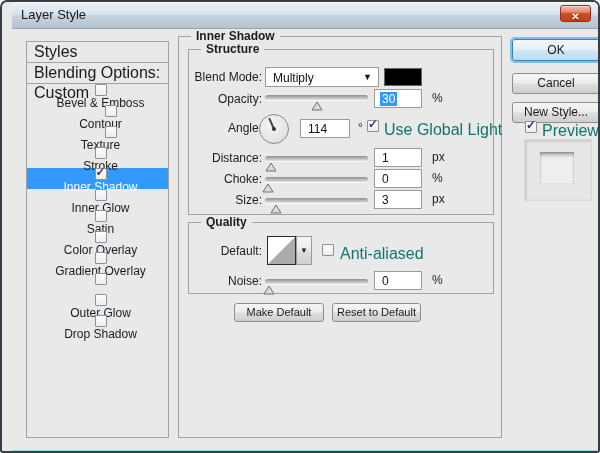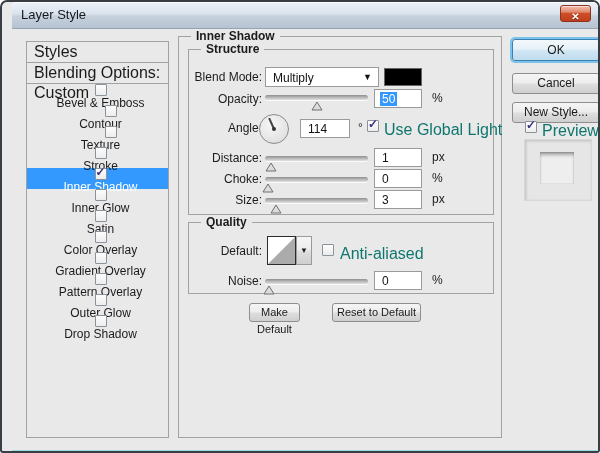--- a/index.html
+++ b/index.html
@@ -66,21 +66,21 @@
     background:linear-gradient(180deg,#F5F5F5,#EDEDED 45%,#DDDDDD 55%,#CFCFCF);}
   .contourarrow .darrow{font-size:8px;color:#222;line-height:27px;}
   .btn{position:absolute;box-sizing:border-box;border:1px solid #8E8E8E;border-radius:3px;cursor:default;
     background:linear-gradient(180deg,#F5F5F5,#EDEDED 45%,#DDDDDD 55%,#CFCFCF);
     font-size:12px;font-family:"Liberation Sans",sans-serif;text-align:center;color:#1a1a1a;}
   .btn-ok{left:500px;top:10px;width:88px;height:22px;line-height:20px;
     border:1px solid #3C7FB1;box-shadow:0 0 0 2px #7CC3EC;
     background:linear-gradient(180deg,#F3F8FB,#E6F1F8 45%,#CFE5F3 55%,#C0DCEF);}
   .btn-cancel{left:500px;top:44px;width:88px;height:21px;line-height:19px;}
   .btn-newstyle{left:500px;top:73px;width:88px;height:21px;line-height:19px;}
-  .btn-makedef{left:237px;top:274px;width:51px;height:19px;line-height:17px;font-size:11px;}
+  .btn-makedef{left:222px;top:274px;width:90px;height:19px;line-height:17px;font-size:11px;}
   .btn-resetdef{left:320px;top:274px;width:89px;height:19px;line-height:17px;font-size:11px;}
   .inlabel{position:absolute;font-size:16px;color:#0f766e;white-space:nowrap;}
   .pvouter{position:absolute;left:512px;top:110px;width:66px;height:60px;background:#E6E6E6;
     border:1px solid #D8D8D8;box-shadow:inset 1px 1px 3px rgba(0,0,0,.18);}
   .pvinner{position:absolute;left:15px;top:12px;width:34px;height:32px;background:#EEE;
     box-shadow:inset 0 4px 4px -2px rgba(0,0,0,.45),inset 0 0 0 1px rgba(0,0,0,.06);}
 </style>
 </head>
 <body>
 
@@ -129,21 +129,20 @@
           <div class="sb-item">
             <span class="cb"></span>
             <span class="lbl">Color Overlay</span>
           </div>
           <div class="sb-item">
             <span class="cb"></span>
             <span class="lbl">Gradient Overlay</span>
           </div>
           <div class="sb-item">
             <span class="cb"></span>
-            <span class="lbl">Pattern Overlay</span>
           </div>
           <div class="sb-item">
             <span class="cb"></span>
             <span class="lbl">Outer Glow</span>
           </div>
           <div class="sb-item">
             <span class="cb"></span>
             <span class="lbl">Drop Shadow</span>
           </div>
         </div>
@@ -168,21 +167,21 @@
 
     <div class="flabel" style="top:63px">Opacity:</div>
     <div class="slider" style="top:63px">
       <div class="track"></div>
       <span class="thumb" style="left: 50%;">
         <svg width="12" height="9">
             <polygon points="6,0 11,8 1,8" fill="#DCDCDC" stroke="#707070"></polygon>
           </svg>
       </span>
     </div>
-    <div class="vbox" style="top:60px"><span class="sel">50</span></div>
+    <div class="vbox" style="top:60px"><span class="sel">30</span></div>
     <span class="unit" style="top:62px">%</span>
 
     <div class="flabel" style="top:92px">Angle:</div>
     <div class="dial">
       <span class="needle" style="transform: rotate(-24deg); margin-left: -1px;"></span>
       <span class="dialdot"></span>
     </div>
     <div class="vbox" style="left:288px;width:50px;top:90px">114</div>
     <span class="unit" style="left:346px;top:92px">°</span>
     <span class="cb" style="position:absolute;left:355px;top:91px">

